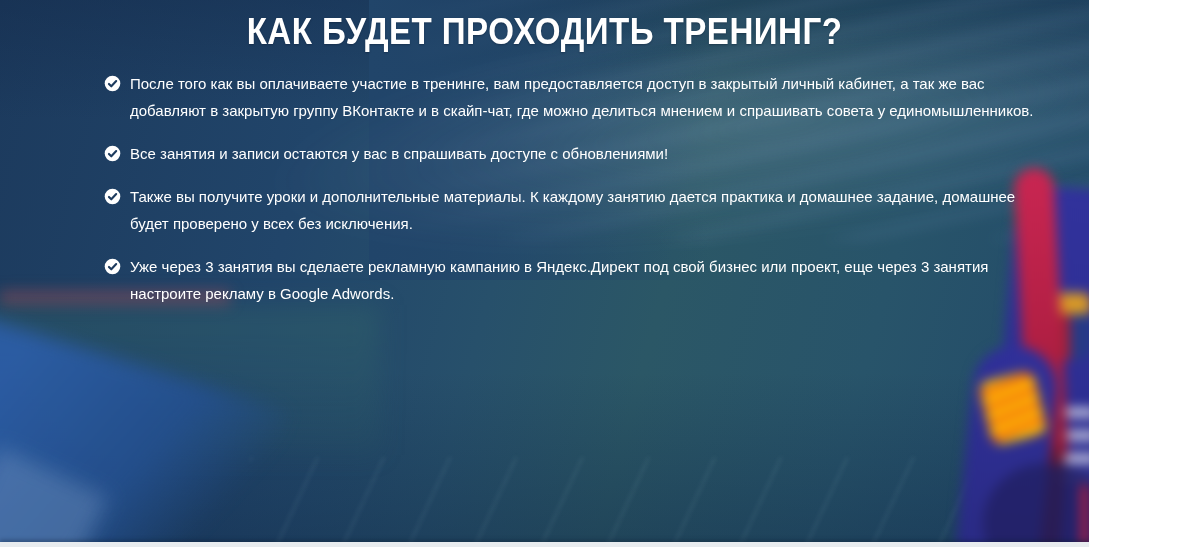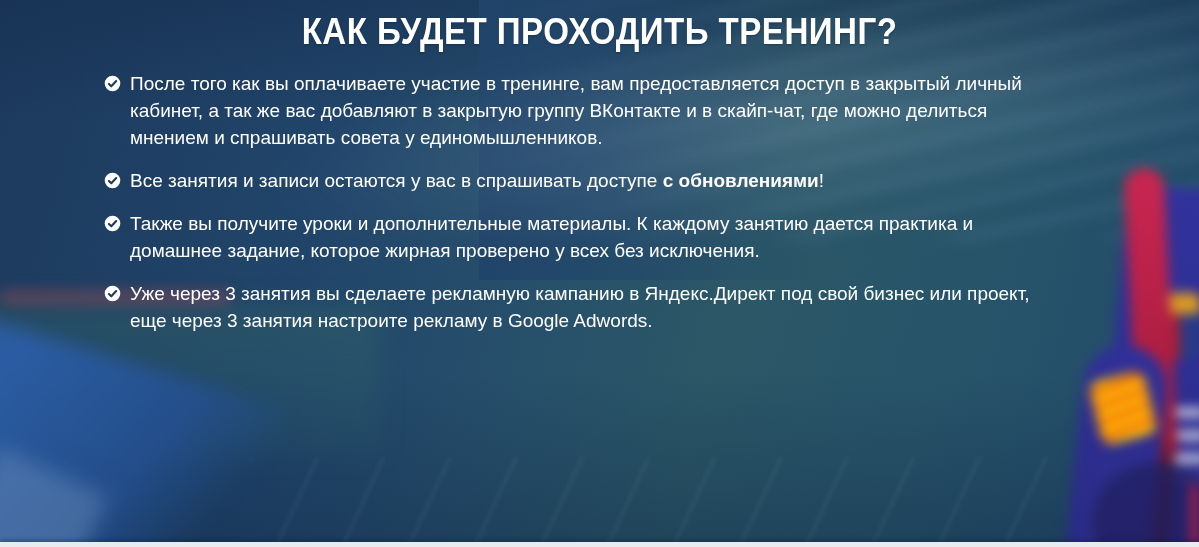--- a/index.html
+++ b/index.html
@@ -1,21 +1,21 @@
 <!DOCTYPE html>
 <html lang="ru"><head>
 <meta charset="utf-8">
 <style>
   * { margin:0; padding:0; box-sizing:border-box; }
   html,body { width:1199px; height:547px; }
   body { font-family:"Liberation Sans","DejaVu Sans",sans-serif; }
 
   .stage{
     position:relative;
-    width:1199px; height:547px;
+    width:1089px; height:547px;
     overflow:hidden;
     background:
       linear-gradient(180deg, rgba(18,40,72,.40) 0%, rgba(18,40,72,0) 22%, rgba(18,40,72,0) 68%, rgba(12,34,66,.35) 100%),
       linear-gradient(105deg, #1c3a5d 0%, #21456a 28%, #27506b 46%, #2b5766 60%, #28546a 78%, #224a69 100%);
   }
 
   
   .bg-layer{ position:absolute; pointer-events:none; }
   .bg-rows{
     top:-20px; right:-40px; width:720px; height:260px;
@@ -117,30 +117,30 @@
   .list{
     list-style:none;
     margin:17px 0 0 104px;
     width:952px;
   }
   .list li{
     display:flex;
     align-items:flex-start;
     gap:9px;
     margin-bottom:16px;
-    font-size:19px;
+    font-size:15px;
     line-height:27px;
   }
   .check{
     flex:0 0 auto;
     width:17px; height:17px;
     margin-top:5px;
   }
   .check svg{ display:block; }
-  .li-text strong{ font-weight:700; }
+  .li-text strong{ font-weight:400; }
 </style>
 </head>
 <body>
 
 <div class="stage">
 
   <div class="bg-layer bg-rows"></div>
   <div class="bg-layer bg-rows-fade"></div>
   <div class="bg-layer bg-haze"></div>
   <div class="bg-layer bg-adboard"></div>
@@ -188,21 +188,21 @@
         <p class="li-text"><span>Все занятия и записи остаются у вас в спрашивать доступе </span><strong>с обновлениями</strong><span>!</span></p>
       </li>
 
       <li>
         <span class="check">
           <svg viewBox="0 0 24 24" width="17" height="17">
               <circle cx="12" cy="12" r="11" fill="#ffffff"></circle>
               <path d="M7 12.6l3.3 3.3L17.2 8.6" stroke="#1d3b5e" stroke-width="3" fill="none" stroke-linecap="round" stroke-linejoin="round"></path>
             </svg>
         </span>
-        <p class="li-text"><span>Также вы получите уроки и дополнительные материалы. К каждому занятию дается практика и домашнее задание, которое жирная проверено у всех без исключения.</span><strong></strong><span></span></p>
+        <p class="li-text"><span>Также вы получите уроки и дополнительные материалы. К каждому занятию дается практика и домашнее задание, домашнее будет проверено у всех без исключения.</span><strong></strong><span></span></p>
       </li>
 
 
       <li>
         <span class="check">
           <svg viewBox="0 0 24 24" width="17" height="17">
               <circle cx="12" cy="12" r="11" fill="#ffffff"></circle>
               <path d="M7 12.6l3.3 3.3L17.2 8.6" stroke="#1d3b5e" stroke-width="3" fill="none" stroke-linecap="round" stroke-linejoin="round"></path>
             </svg>
         </span>

